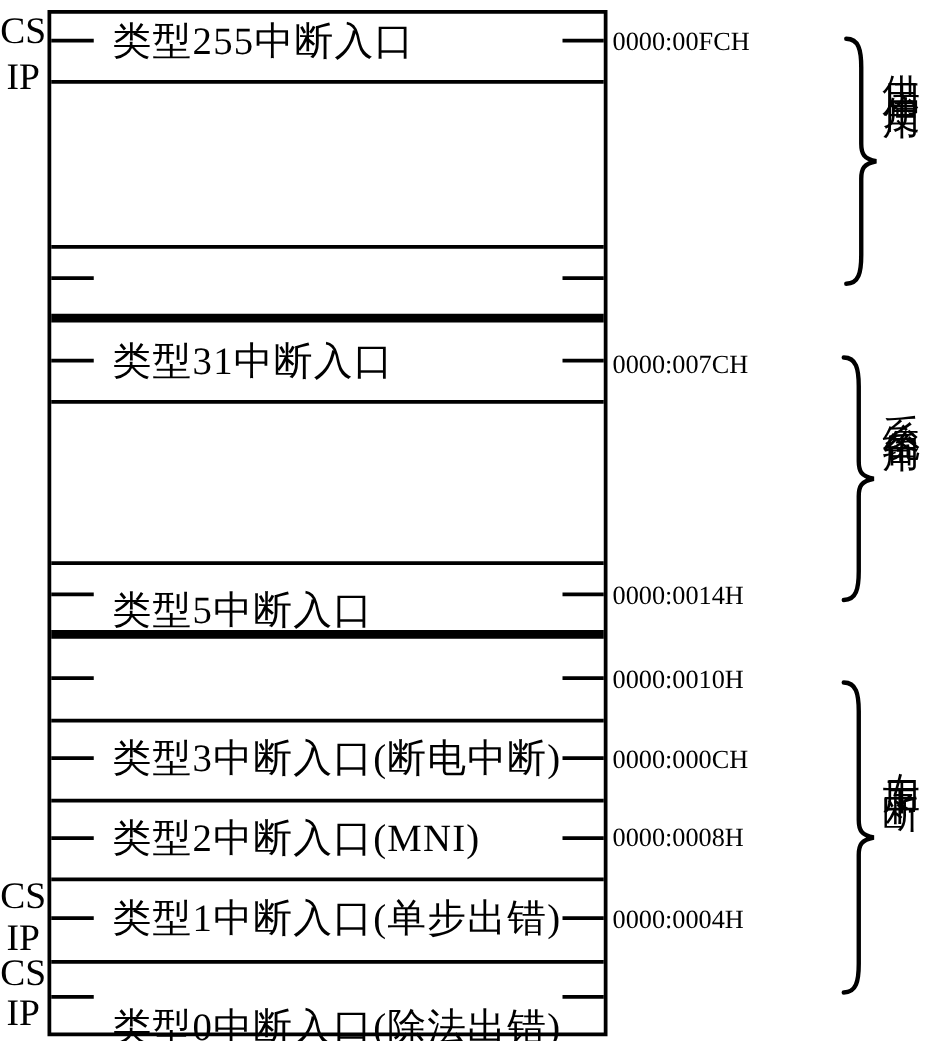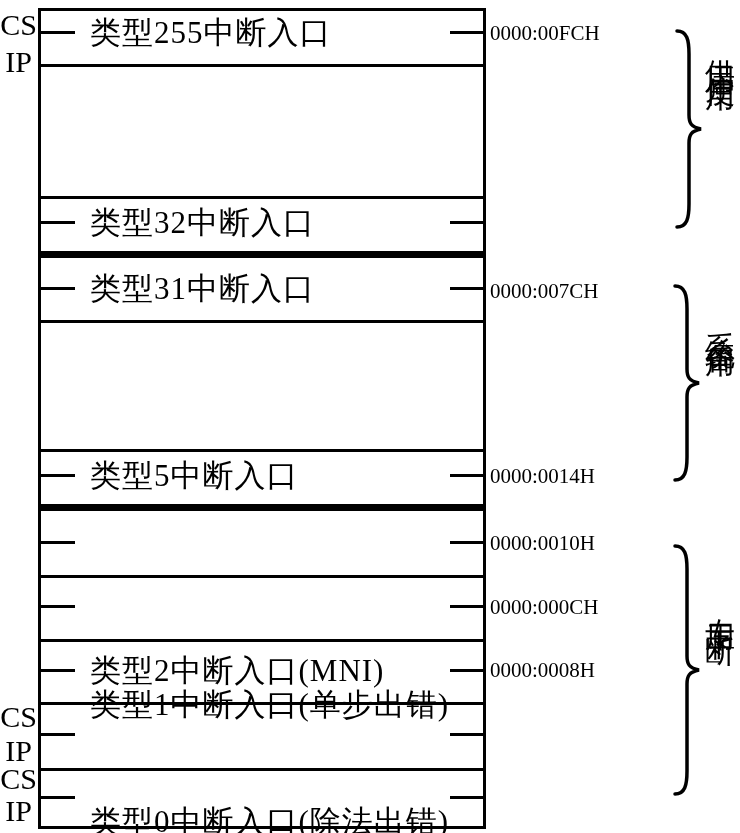--- a/index.html
+++ b/index.html
@@ -58,56 +58,57 @@
     <div class="hline" style="top:564px"></div>
     <div class="hline" style="top:628px"></div>
     <div class="hline" style="top:691px"></div>
     <div class="hline" style="top:757px"></div>
 
     <div class="tick-l" style="top:20px"></div>
     <div class="row-label" style="top:1px">类型255中断入口</div>
     <div class="tick-r" style="top:20px"></div>
 
     <div class="tick-l" style="top:210px"></div>
-    <div class="row-label" style="top:191px">类型32中断入口</div>
     <div class="tick-r" style="top:210px"></div>
 
     <div class="tick-l" style="top:276px"></div>
     <div class="row-label" style="top:257px">类型31中断入口</div>
     <div class="tick-r" style="top:276px"></div>
 
     <div class="tick-l" style="top:463px"></div>
-    <div class="row-label" style="top:444px">类型5中断入口</div>
+    <div class="row-label" style="top:456px">类型5中断入口</div>
     <div class="tick-r" style="top:463px"></div>
 
     <div class="tick-l" style="top:530px"></div>
     <div class="tick-r" style="top:530px"></div>
 
     <div class="tick-l" style="top:594px"></div>
+    <div class="row-label" style="top:575px">类型3中断入口(断电中断)</div>
     <div class="tick-r" style="top:594px"></div>
 
     <div class="tick-l" style="top:658px"></div>
     <div class="row-label" style="top:639px">类型2中断入口(MNI)</div>
     <div class="tick-r" style="top:658px"></div>
 
     <div class="tick-l" style="top:722px"></div>
-    <div class="row-label" style="top:673px">类型1中断入口(单步出错)</div>
+    <div class="row-label" style="top:703px">类型1中断入口(单步出错)</div>
     <div class="tick-r" style="top:722px"></div>
 
     <div class="tick-l" style="top:785px"></div>
     <div class="row-label" style="top:790px">类型0中断入口(除法出错)</div>
     <div class="tick-r" style="top:785px"></div>
   </div>
 
   <div class="addr" style="top:12px">0000:00FCH</div>
   <div class="addr" style="top:270px">0000:007CH</div>
   <div class="addr" style="top:455px">0000:0014H</div>
   <div class="addr" style="top:522px">0000:0010H</div>
   <div class="addr" style="top:586px">0000:000CH</div>
   <div class="addr" style="top:649px">0000:0008H</div>
+  <div class="addr" style="top:714px">0000:0004H</div>
 
   <svg class="brace" style="left:672px;top:28px" width="32" height="202" viewBox="0 0 32 202">
     <path d="M5,3 C15,3 17,12 17,26 L17,87 C17,95 19,99 29,101 C19,103 17,107 17,115 L17,176 C17,190 15,199 5,199"></path>
   </svg>
   <svg class="brace" style="left:670px;top:283px" width="32" height="200" viewBox="0 0 32 200">
     <path d="M5,3 C15,3 17,12 17,26 L17,86 C17,94 19,98 29,100 C19,102 17,106 17,114 L17,174 C17,188 15,197 5,197"></path>
   </svg>
   <svg class="brace" style="left:670px;top:543px" width="32" height="254" viewBox="0 0 32 254">
     <path d="M5,3 C15,3 17,12 17,26 L17,113 C17,121 19,125 29,127 C19,129 17,133 17,141 L17,228 C17,242 15,251 5,251"></path>
   </svg>

